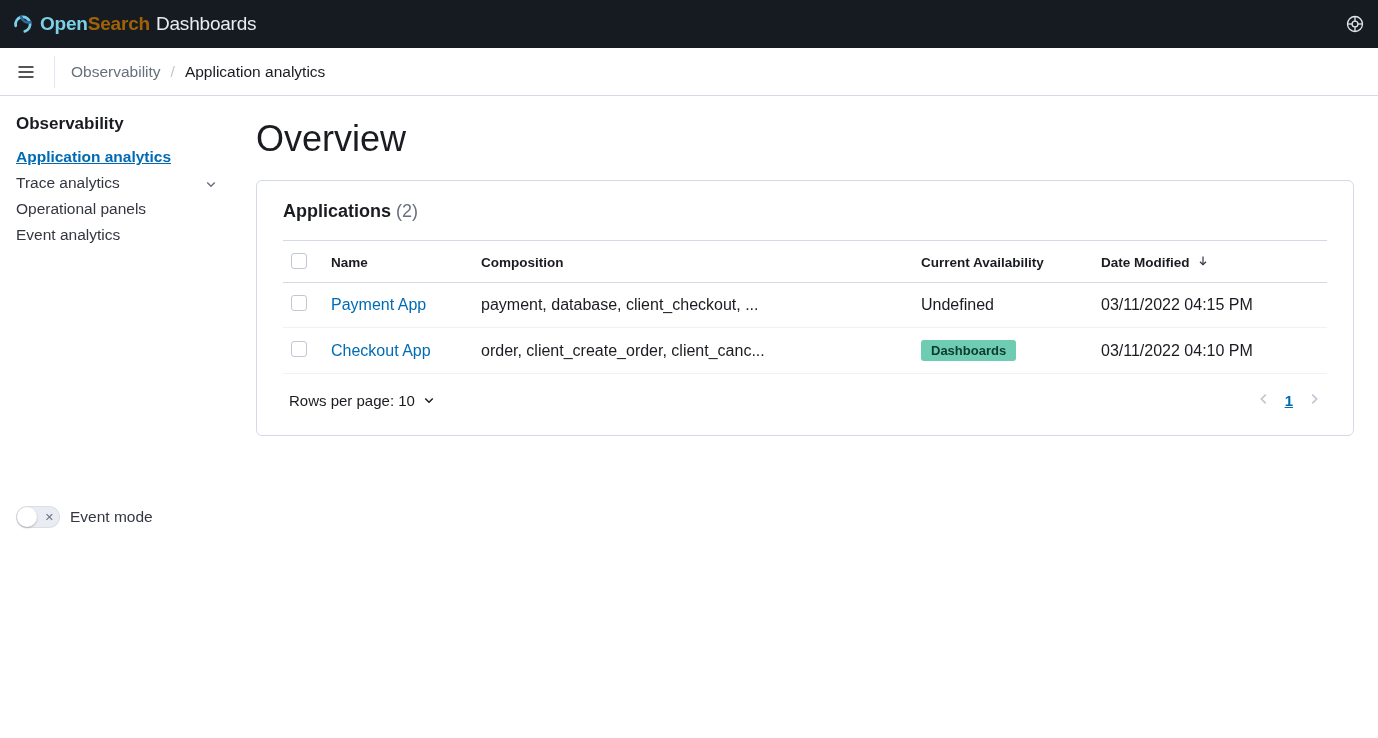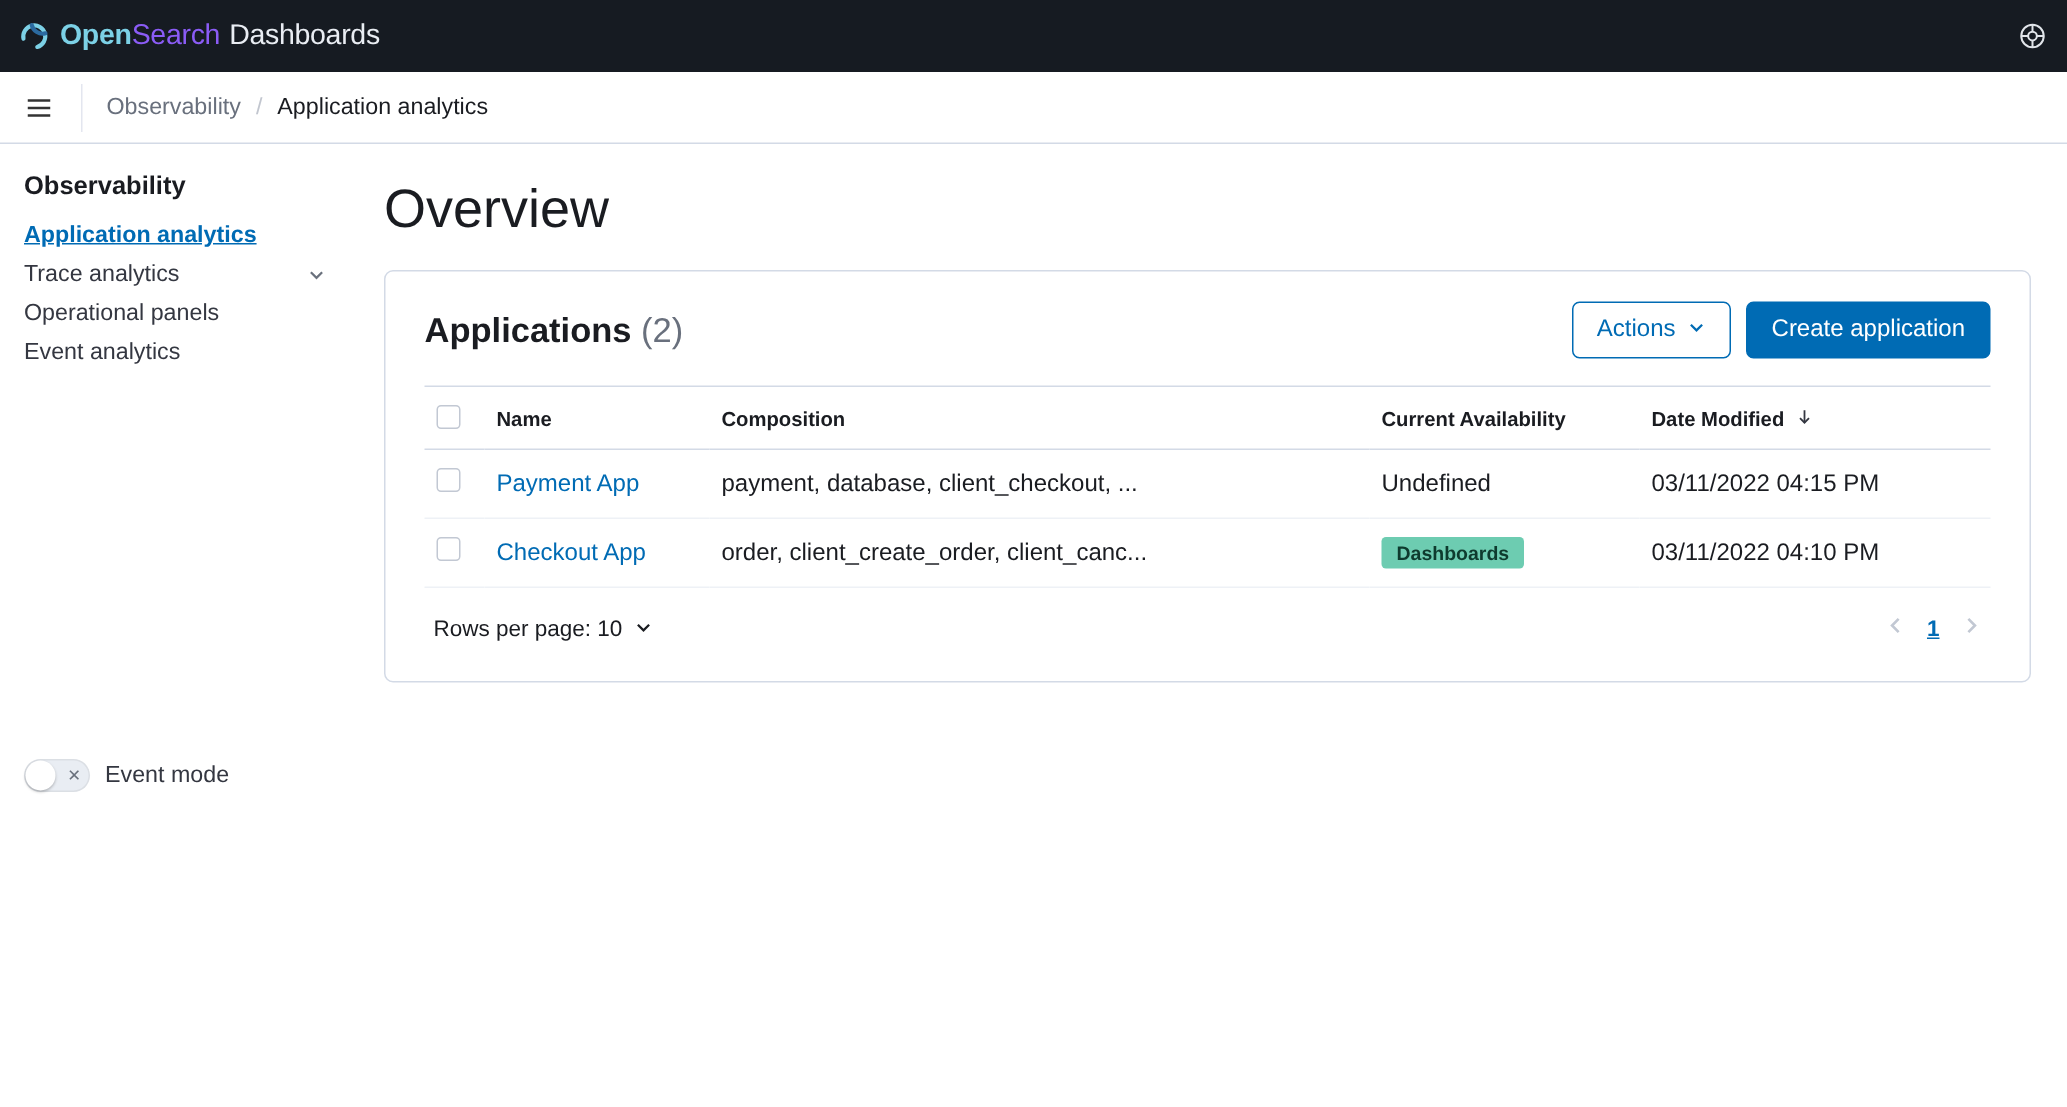--- a/index.html
+++ b/index.html
@@ -30,21 +30,21 @@
     width: 22px; height: 22px;
     display: inline-flex;
     align-items: center; justify-content: center;
   }
   .brand-text {
     color: #e4e8ee;
     font-size: 19px;
     letter-spacing: -0.2px;
   }
   .brand-text .open { color: #7cd1e6; font-weight: 700; }
-  .brand-text .search { color: #8b5cf6; font-weight: 400; }
+  .brand-text .search { color: #a16207; font-weight: 700; }
   .brand-text .dash { color: #e9edf3; font-weight: 400; margin-left: 6px; }
   .help-icon {
     color: #e1e5ea;
     width: 22px; height: 22px;
     display: inline-flex; align-items: center; justify-content: center;
     cursor: pointer;
   }
 
   
   .breadbar {
@@ -161,21 +161,21 @@
     padding: 20px 26px 24px 26px;
     background: #fff;
   }
   .panel-header {
     display: flex;
     align-items: center;
     justify-content: space-between;
     margin-bottom: 18px;
   }
   .panel-title {
-    font-size: 23px;
+    font-size: 18px;
     font-weight: 600;
     color: #1a1c21;
   }
   .panel-title .count { color: #69707d; font-weight: 400; }
   .panel-actions { display: flex; gap: 10px; }
   .btn {
     font-size: 16px;
     border-radius: 5px;
     padding: 9px 16px;
     cursor: pointer;
@@ -353,33 +353,20 @@
     </div>
   </aside>
 
   <section class="content">
     <h1 class="page-title">Overview</h1>
     <div class="panel">
       <div class="panel-header">
         <div class="panel-title">
           <span>Applications</span>
           <span class="count">(2)</span>
-        </div>
-        <div class="panel-actions">
-          <button class="btn btn-secondary">
-            <span>Actions</span>
-            <span>
-              <svg viewBox="0 0 16 16" width="12" height="12" fill="none" stroke="currentColor" stroke-width="2">
-                  <polyline points="3,6 8,11 13,6"></polyline>
-                </svg>
-            </span>
-          </button>
-          <button class="btn btn-primary">
-            <span>Create application</span>
-          </button>
         </div>
       </div>
 
       <div class="table-wrap">
         <table>
           <colgroup>
             <col class="c-chk">
               <col class="c-name">
               <col class="c-comp">
               <col class="c-avail">

